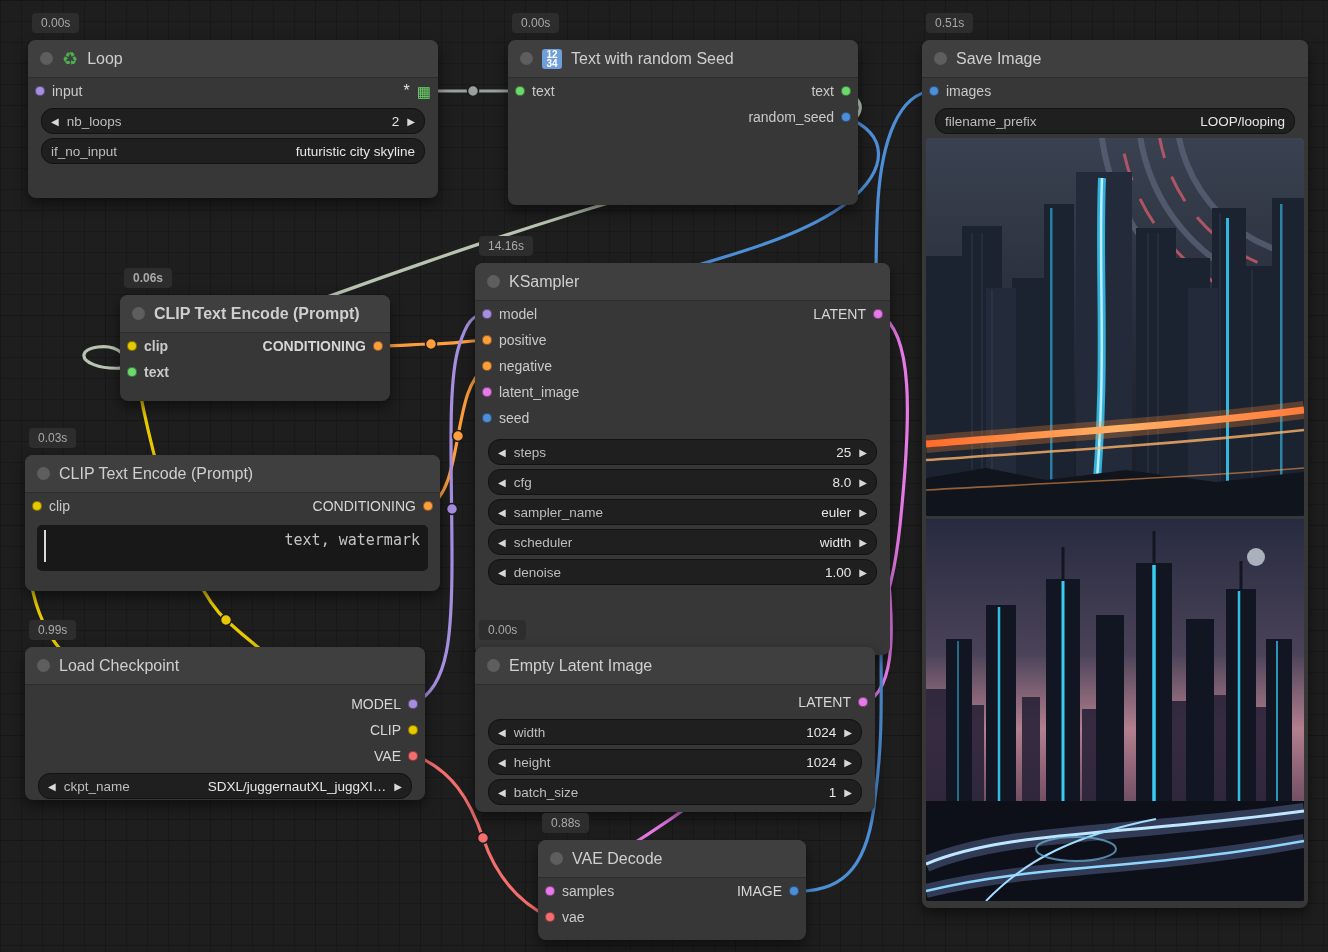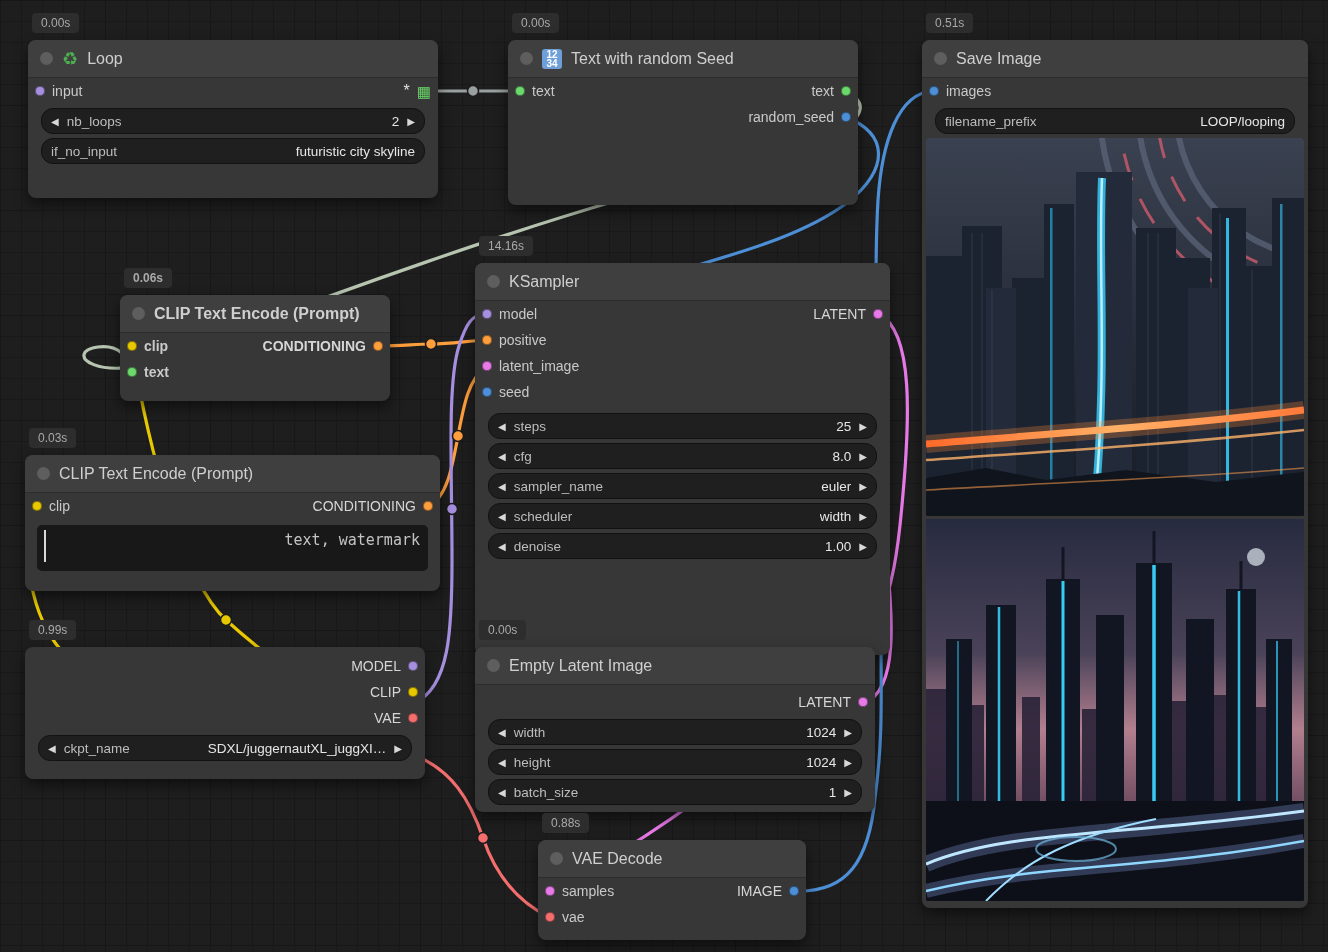--- a/index.html
+++ b/index.html
@@ -325,20 +325,26 @@
     </div>
   </div>
   <div class="row">
     <div class="slot">
       <span class="dot" style="background:var(--orange)"></span>
       <span>positive</span>
     </div>
   </div>
   <div class="row">
     <div class="slot">
+      <span class="dot" style="background:var(--orange)"></span>
+      <span>negative</span>
+    </div>
+  </div>
+  <div class="row">
+    <div class="slot">
       <span class="dot" style="background:var(--pink)"></span>
       <span>latent_image</span>
     </div>
   </div>
   <div class="row">
     <div class="slot">
       <span class="dot" style="background:var(--blue)"></span>
       <span>seed</span>
     </div>
   </div>
@@ -390,22 +396,26 @@
       <span class="outlabel">CONDITIONING</span>
       <span class="dot" style="background:var(--orange)"></span>
     </div>
   </div>
   <div class="textbox">
     <span class="caret"></span>
     <span class="txt">text, watermark</span>
   </div>
 </div>
 
-<div class="node" style="left:25px;top:647px;width:400px;height:132px;">
+<div class="node" style="left:25px;top:647px;width:400px;height:153px;">
   <div class="timer">0.99s</div>
+  <div class="titlebar">
+    <span class="collapse-dot"></span>
+    <span>Load Checkpoint</span>
+  </div>
   <div class="spacer6"></div>
   <div class="row end">
     <div class="slot">
       <span class="outlabel">MODEL</span>
       <span class="dot" style="background:var(--purple)"></span>
     </div>
   </div>
   <div class="row end">
     <div class="slot">
       <span class="outlabel">CLIP</span>

